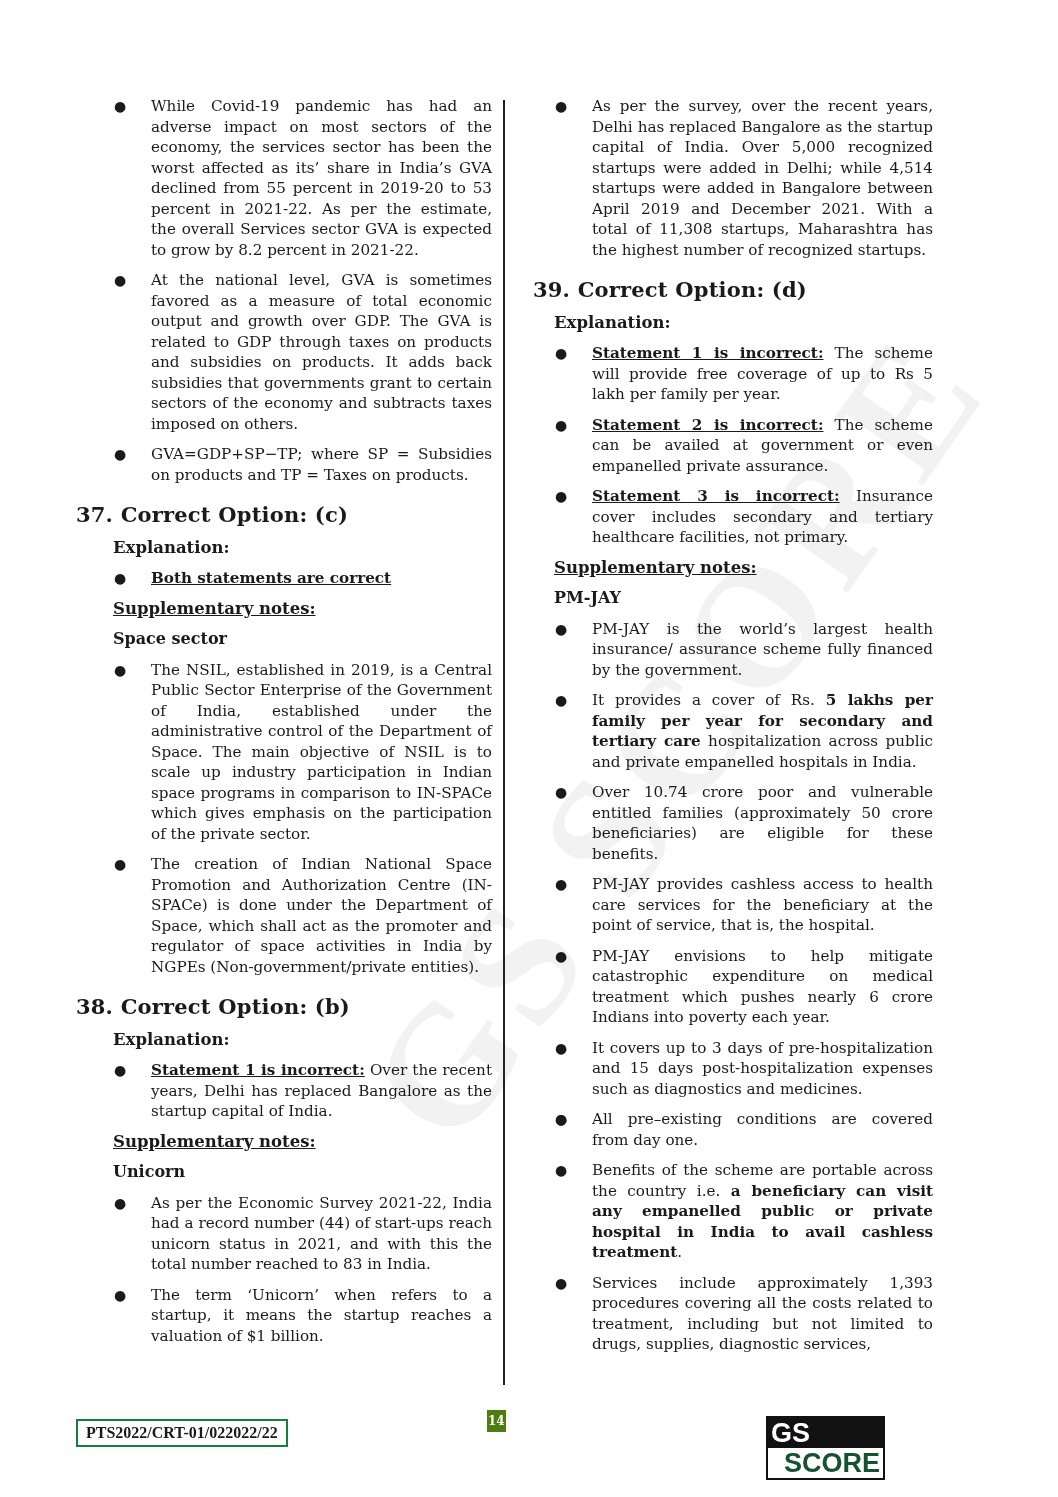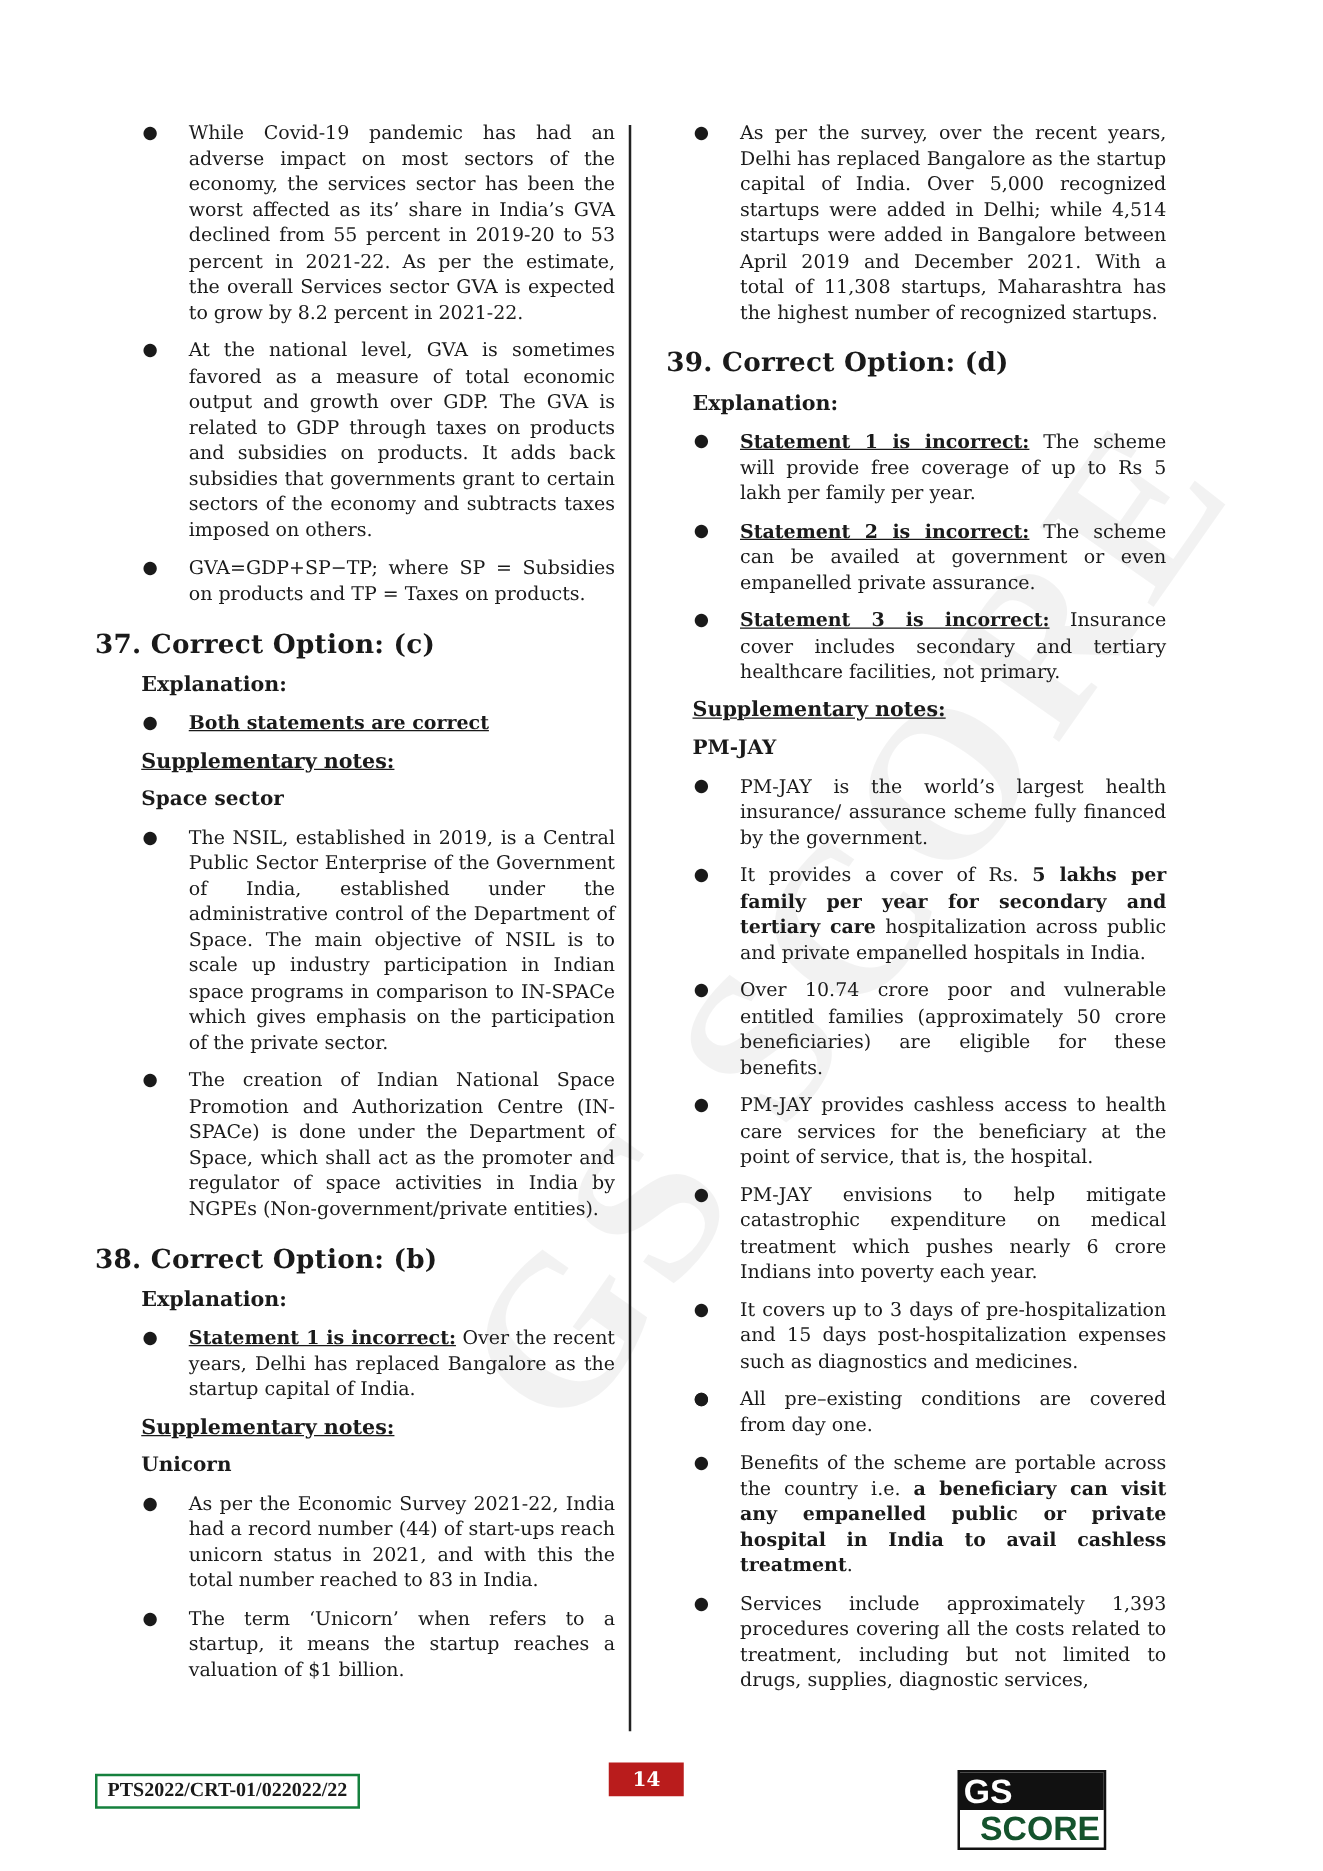--- a/index.html
+++ b/index.html
@@ -10,21 +10,21 @@
   .divider{position:absolute;left:503px;top:100px;width:2px;height:1285px;background:#222;}
   .bullet{position:relative;padding-left:75px;margin:0 0 10px 0;text-align:justify;}
   .col-right .bullet{padding-left:75px;}
   .bullet .dot{position:absolute;left:38px;top:0;font-size:14px;}
   .h2{font-weight:bold;font-size:21px;margin:20px 0 12px 0;letter-spacing:0.2px;}
   .h3{font-weight:bold;font-size:16.5px;margin:0 0 10px 37px;}
   .sub{font-weight:bold;font-size:16px;margin:0 0 10px 37px;}
   .ul{text-decoration:underline;font-weight:bold;}
   b{font-weight:bold;}
   .footer-code{position:absolute;left:76px;top:1419px;border:2px solid #15803d;padding:3px 8px;font-weight:bold;font-size:16px;font-family:"Liberation Serif",serif;}
-  .page-num{position:absolute;left:487px;top:1410px;background:#b91c1c;color:#fff;padding:4px 19px;font-size:16px;font-weight:bold;}
+  .page-num{position:absolute;left:487px;top:1410px;background:#4d7c0f;color:#fff;padding:4px 1px;font-size:12px;font-weight:bold;}
   .logo{position:absolute;left:766px;top:1416px;display:flex;border:2px solid #111;font-family:"Liberation Sans",sans-serif;font-weight:bold;font-size:27px;line-height:30px;flex-direction:column;}
   .logo .gs{background:#111;color:#fff;padding:0 3px;}
   .logo .score{color:#14532d;padding:0 3px;margin-left:13px;}
   .watermark{position:absolute;left:210px;top:640px;font-size:170px;font-weight:bold;color:rgba(0,0,0,0.05);transform:rotate(-55deg);font-family:"Liberation Serif",serif;letter-spacing:10px;white-space:nowrap;pointer-events:none;}
 </style>
 </head>
 <body>
 
 <div class="watermark">GS SCORE</div>
 

